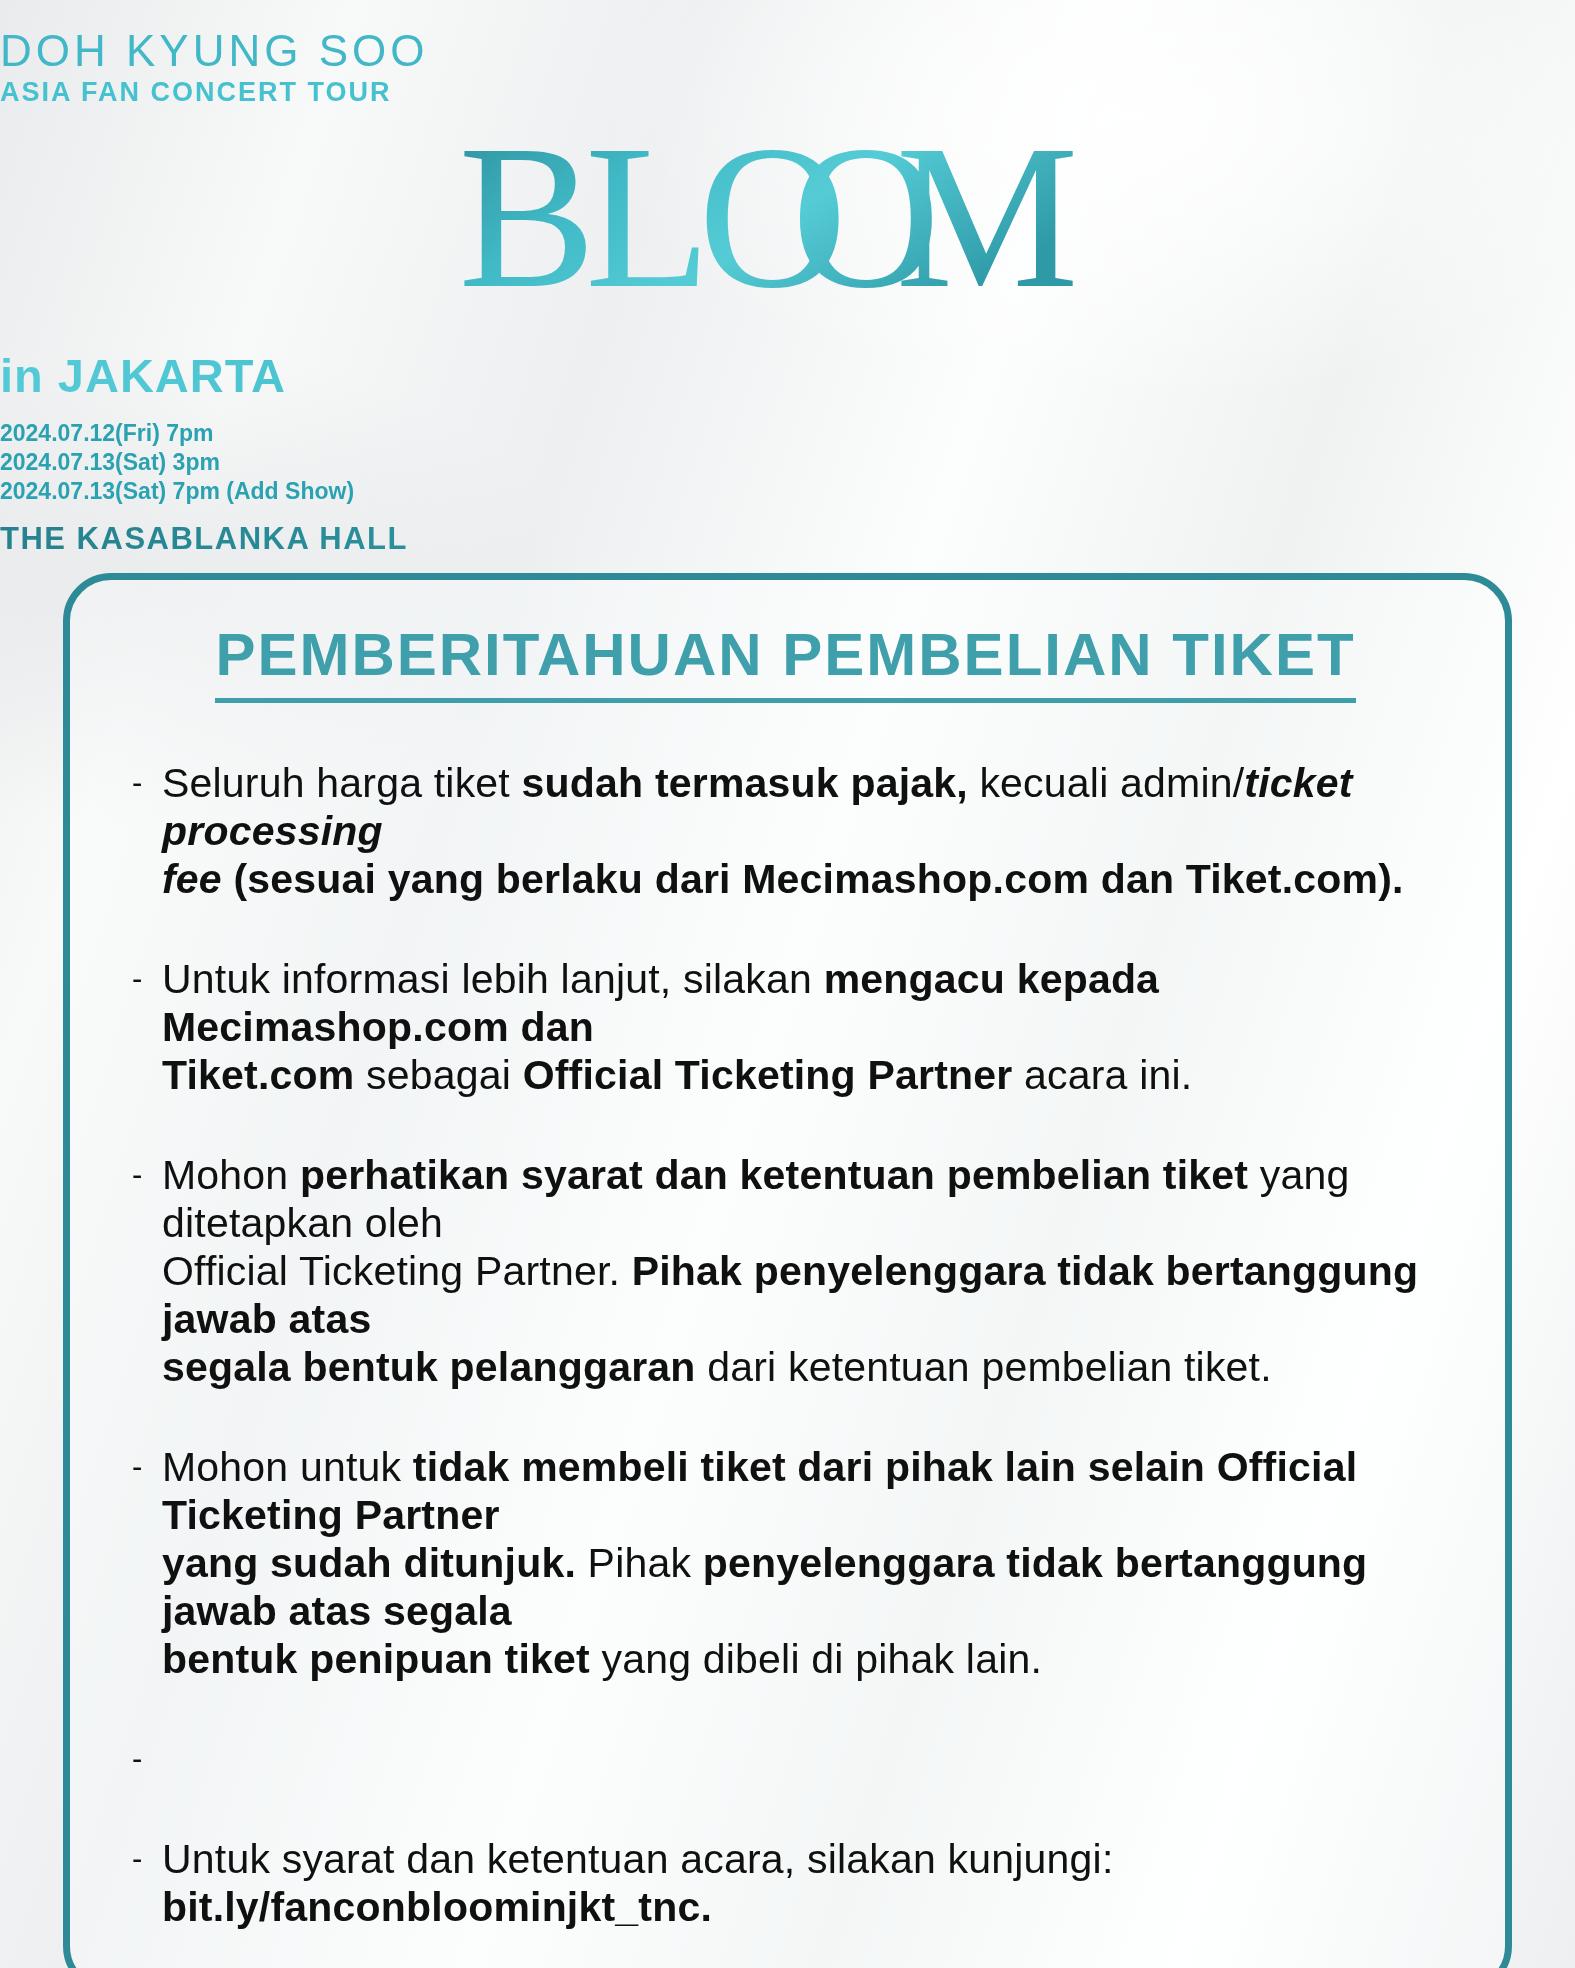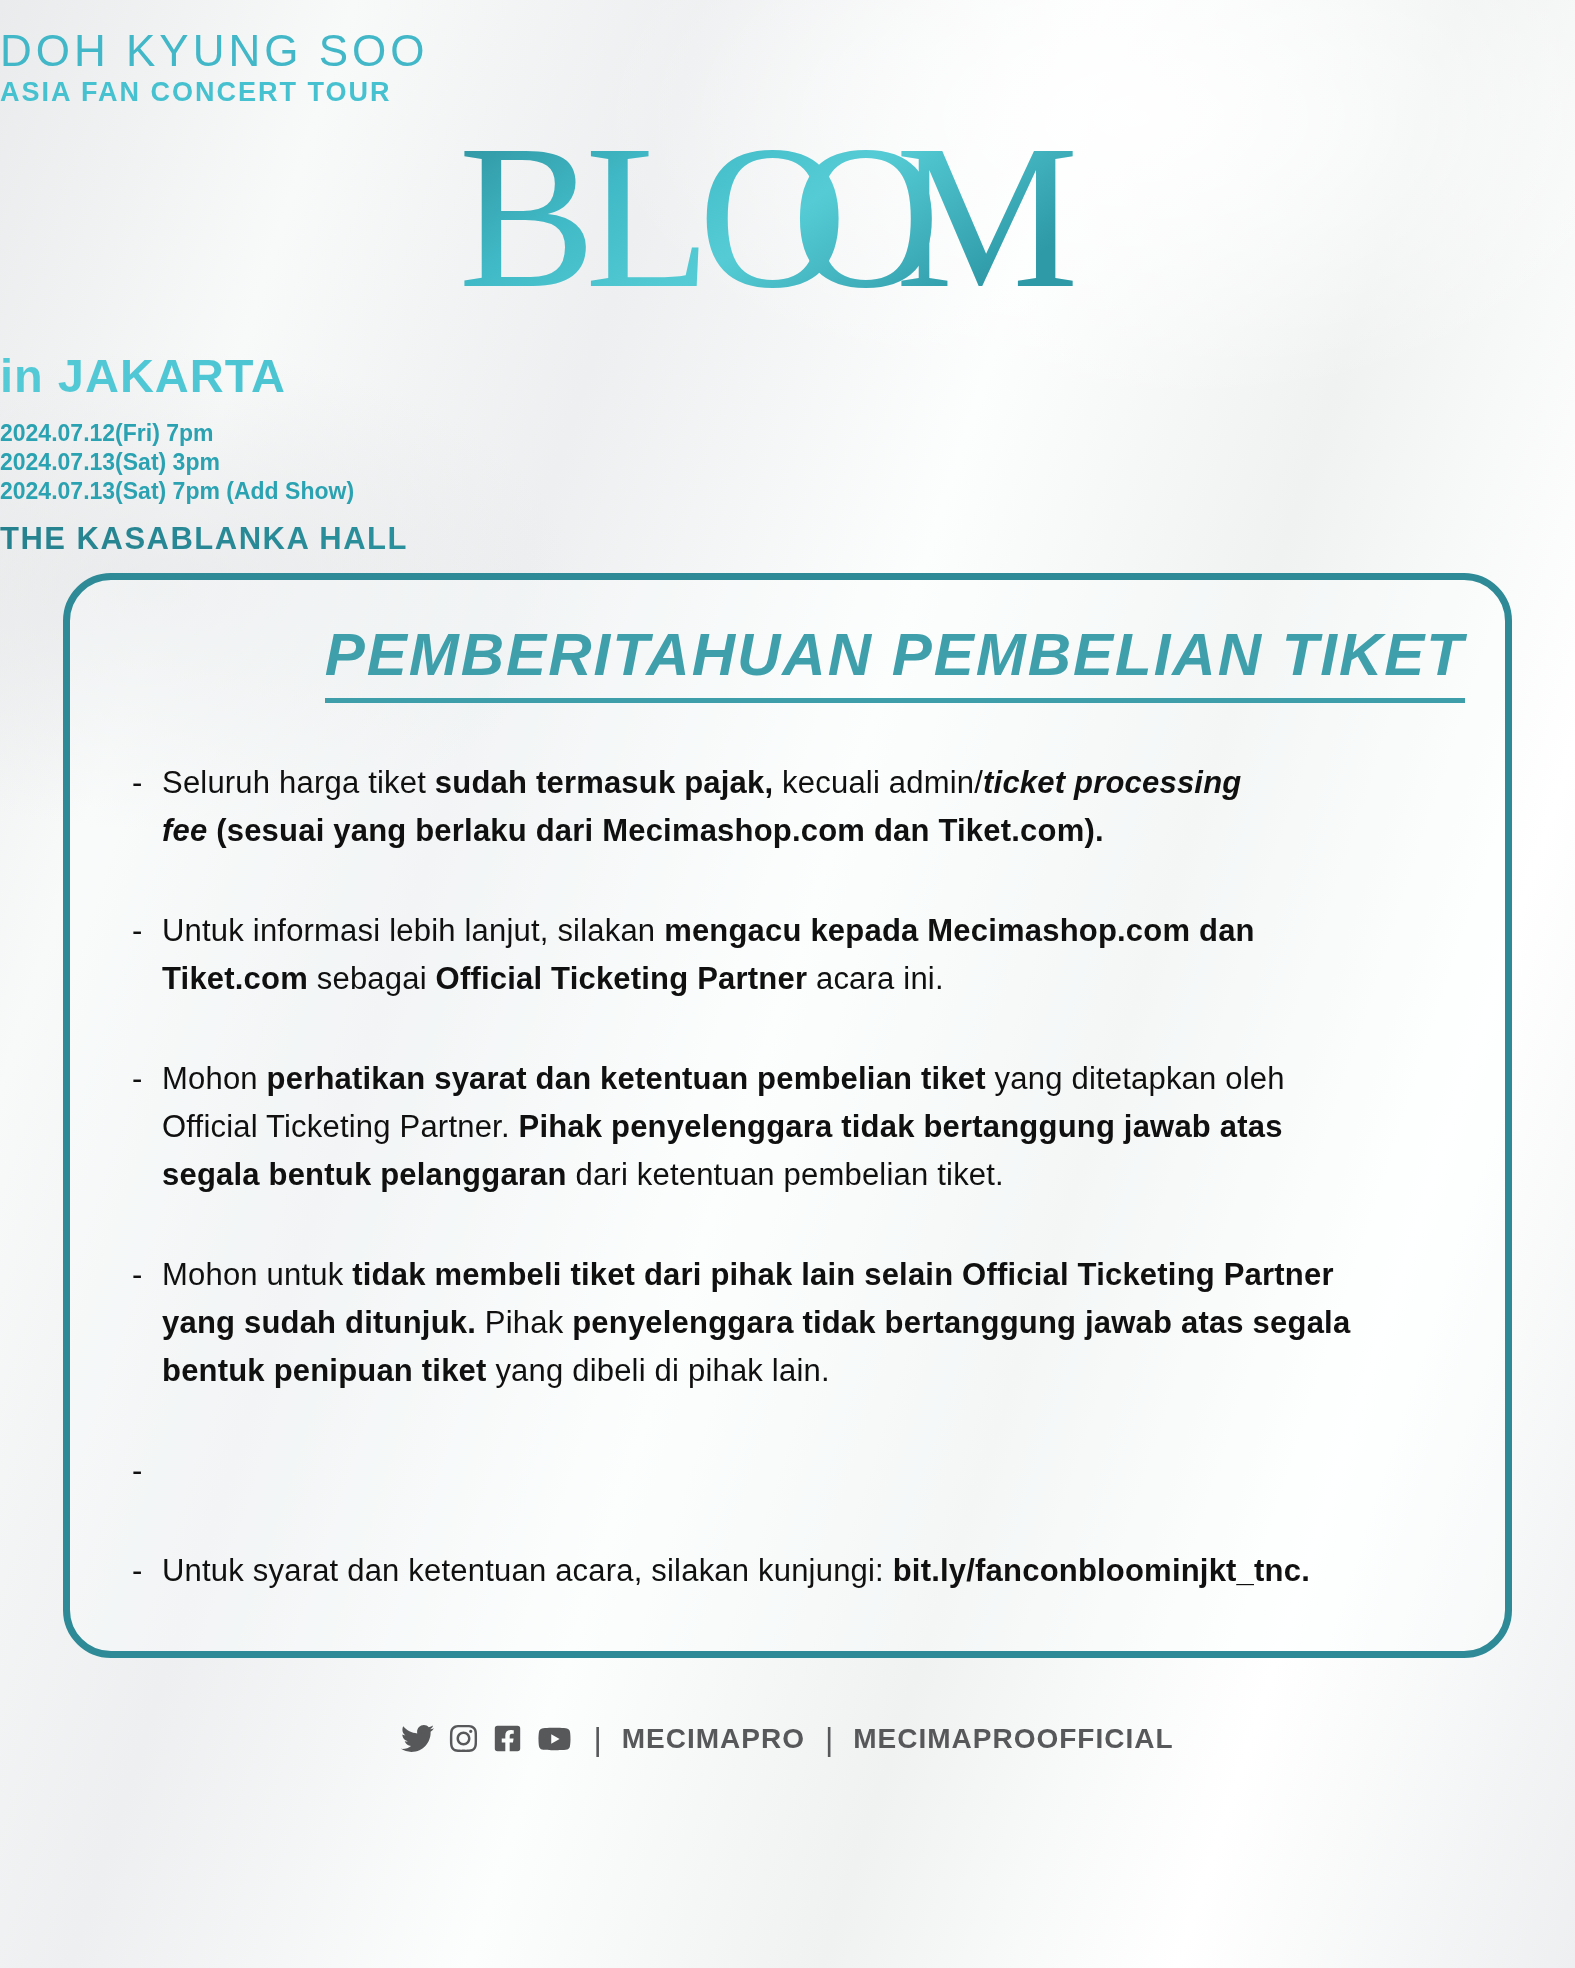--- a/index.html
+++ b/index.html
@@ -34,31 +34,31 @@
     background:linear-gradient(90deg,#26818e 0%,#2d98a5 42%,#52c8d4 72%,#63d2dd 100%);
     -webkit-background-clip:text;background-clip:text;color:transparent;
   }
   .notice-box{
     box-sizing:border-box;
     width:1449px;margin:16px auto 0;
     border:7px solid #2d8a96;border-radius:48px;
     padding:42px 40px 56px 36px;
     background:rgba(253,254,254,.35);
   }
-  .notice-title-row{text-align:right;font-style:italic;}
+  .notice-title-row{text-align:center;}
   .notice-title{
     display:inline-block;
     font-size:60px;font-weight:800;letter-spacing:2px;color:#3fa0ac;
     border-bottom:5px solid #3e9ea9;padding-bottom:10px;line-height:1.1;
   }
   .notice-list{margin-top:56px;}
   .bullet-item{display:flex;margin-bottom:52px;color:#101010;}
   .bullet-item:last-child{margin-bottom:0;}
   .dash{flex:0 0 18px;margin-left:26px;margin-right:12px;font-size:31px;line-height:48px;}
-  .bullet-text{font-size:31px;line-height:48px;letter-spacing:0.2px;}
+  .bullet-text{font-size:41px;line-height:48px;letter-spacing:0.2px;}
   .seg-r{font-weight:400;}
   .seg-b{font-weight:700;}
   .seg-bi{font-weight:700;font-style:italic;}
   .seg-bu{font-weight:700;text-underline-offset:6px;text-decoration-thickness:3px;}
   .footer{
     margin-top:64px;display:flex;align-items:center;justify-content:center;gap:14px;color:#57585a;
   }
   .footer .icon{display:inline-flex;align-items:center;}
   .footer svg{fill:#57585a;}
   .pipe{font-size:32px;font-weight:400;margin:0 6px;line-height:1;}

